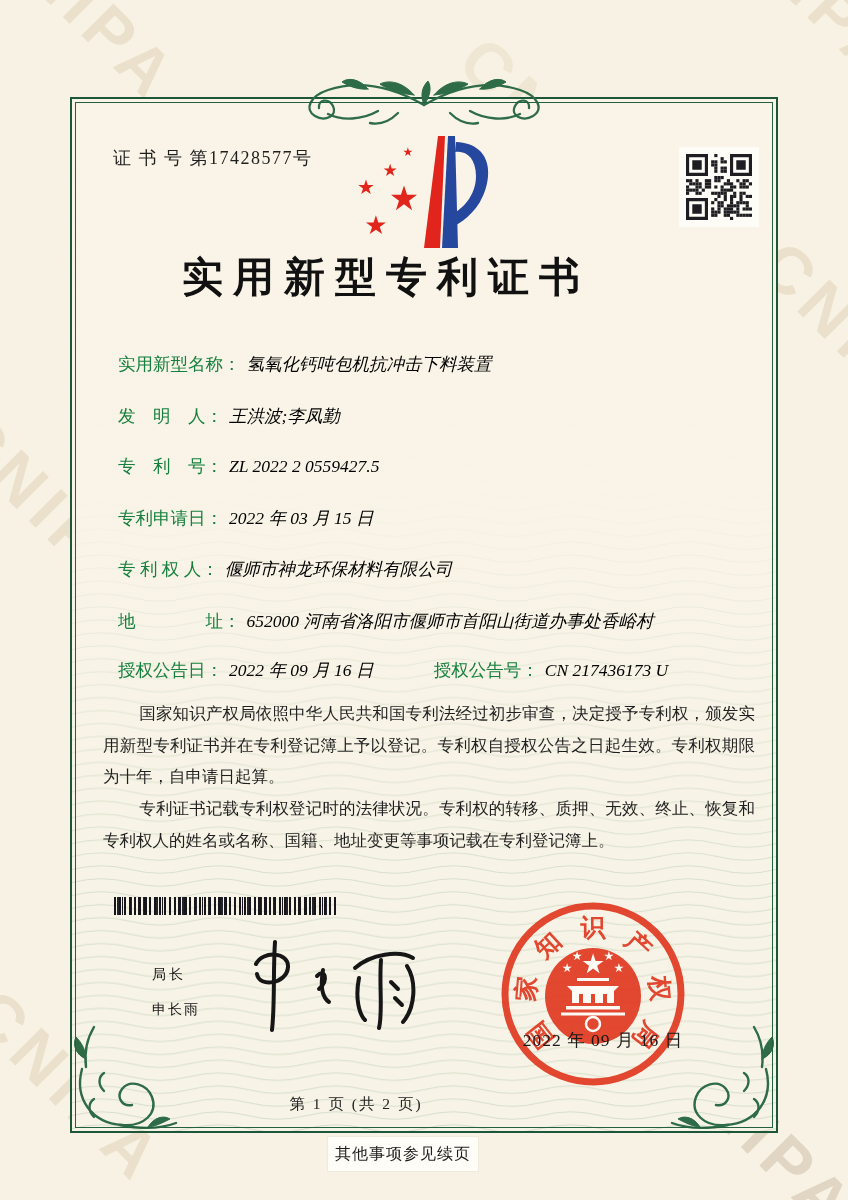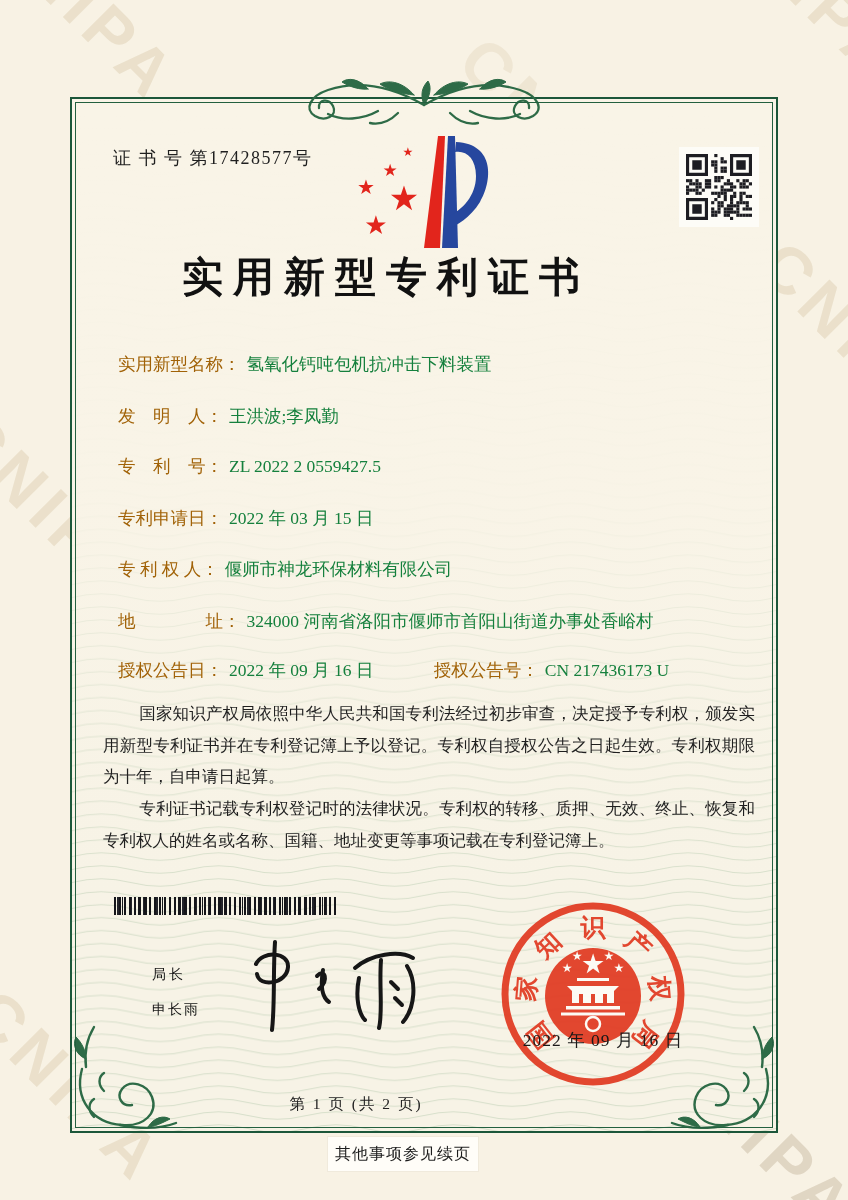--- a/index.html
+++ b/index.html
@@ -36,22 +36,22 @@
   .cert-no{position:absolute;left:113px;top:146px;font-size:18px;letter-spacing:1.5px;}
   .logo{position:absolute;left:346px;top:130px;}
   .qr{position:absolute;left:679px;top:147px;width:80px;height:80px;background:#fdfcf7;
       display:flex;align-items:center;justify-content:center;}
   .title{position:absolute;left:0;top:250px;width:772px;text-align:center;
          font-size:41px;font-weight:900;letter-spacing:10px;color:#111;}
 
   
   .fields{position:absolute;left:118px;top:352px;width:620px;font-size:17.5px;}
   .frow{position:absolute;left:0;white-space:nowrap;}
-  .frow .lbl{color:#a16207;}
-  .frow .val{color:#15803d;margin-left:6px;}
+  .frow .lbl{color:#15803d;}
+  .frow .val{color:#000000;margin-left:6px;font-style:italic;}
   .r0{top:0;}   .r1{top:52px;} .r2{top:102px;} .r3{top:154px;}
   .r4{top:205px;} .r5{top:257px;} .r6{top:306px;}
   .grant-no{margin-left:56px;}
 
   
   .body-text{position:absolute;left:103px;top:698px;width:652px;font-size:16.5px;
              line-height:1.92;text-align:justify;}
   .body-text p{margin:0;text-indent:2.2em;}
 
   
@@ -308,21 +308,21 @@
     <div class="frow r2">
       <span class="lbl">专　利　号：</span><span class="val">ZL 2022 2 0559427.5</span>
     </div>
     <div class="frow r3">
       <span class="lbl">专利申请日：</span><span class="val">2022 年 03 月 15 日</span>
     </div>
     <div class="frow r4">
       <span class="lbl">专 利 权 人：</span><span class="val">偃师市神龙环保材料有限公司</span>
     </div>
     <div class="frow r5">
-      <span class="lbl">地　　　　址：</span><span class="val">324000 河南省洛阳市偃师市首阳山街道办事处香峪村</span>
+      <span class="lbl">地　　　　址：</span><span class="val">652000 河南省洛阳市偃师市首阳山街道办事处香峪村</span>
     </div>
     <div class="frow r6">
       <span class="lbl">授权公告日：</span><span class="val">2022 年 09 月 16 日</span>
       <span class="lbl grant-no">授权公告号：</span><span class="val">CN 217436173 U</span>
     </div>
   </div>
 
   <div class="body-text">
     <p>国家知识产权局依照中华人民共和国专利法经过初步审查，决定授予专利权，颁发实用新型专利证书并在专利登记簿上予以登记。专利权自授权公告之日起生效。专利权期限为十年，自申请日起算。</p>
     <p>专利证书记载专利权登记时的法律状况。专利权的转移、质押、无效、终止、恢复和专利权人的姓名或名称、国籍、地址变更等事项记载在专利登记簿上。</p>

